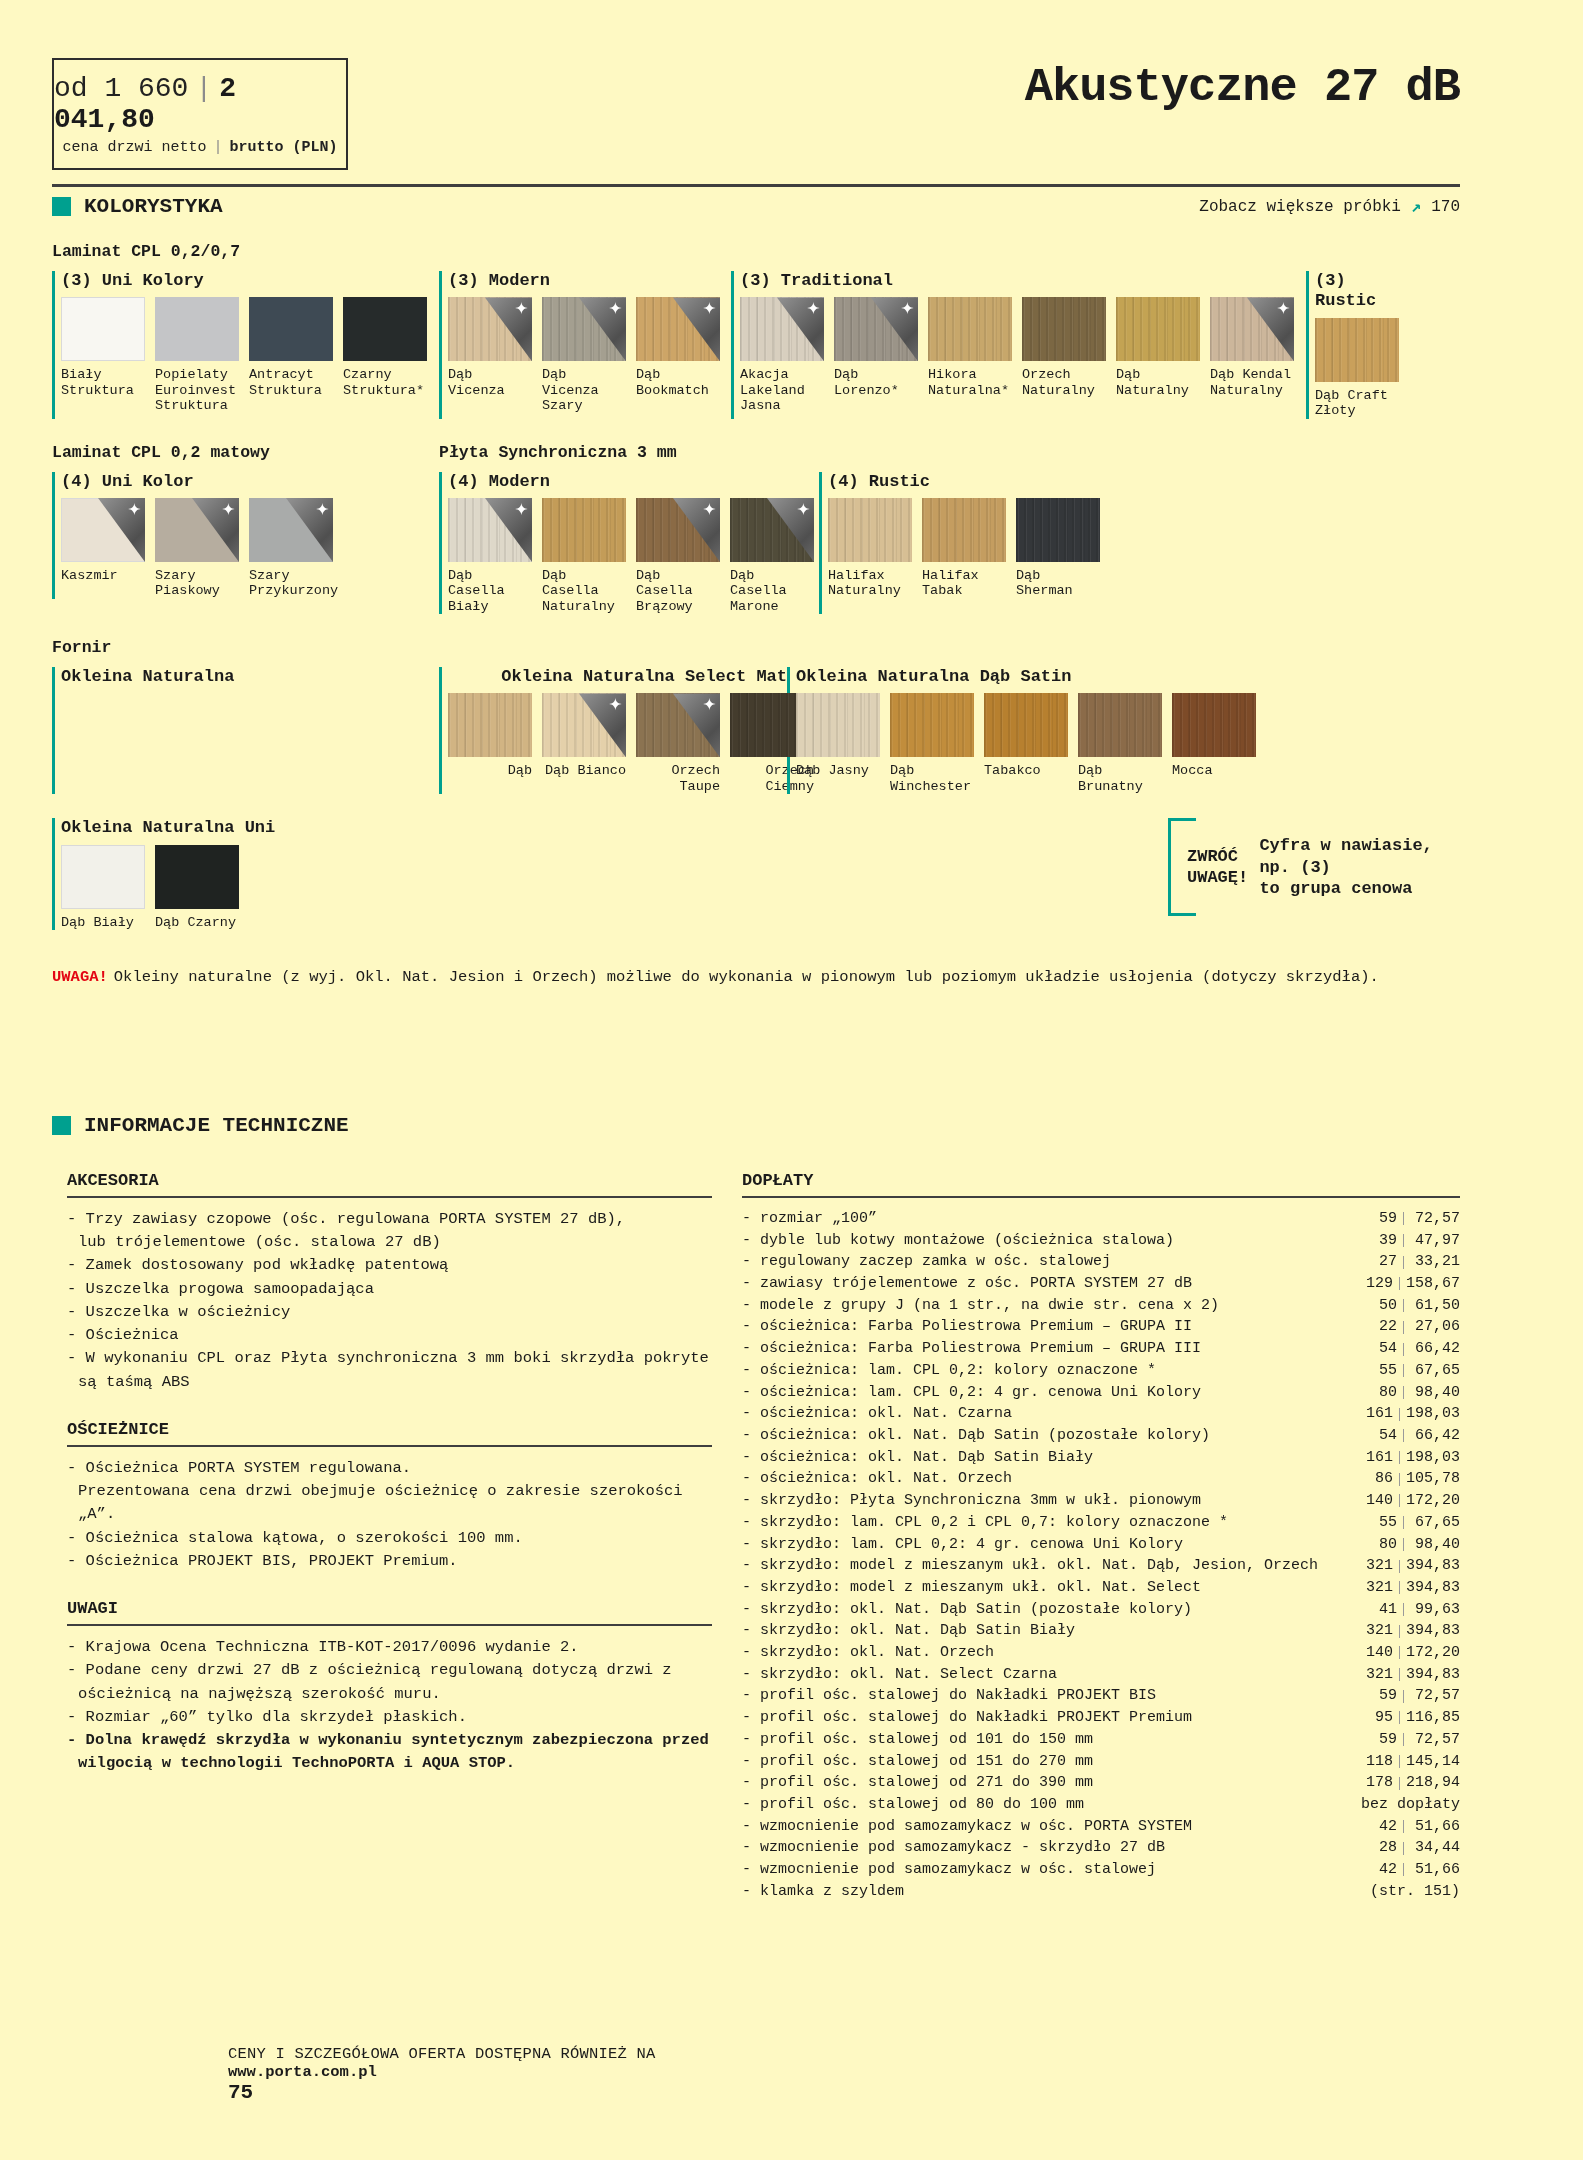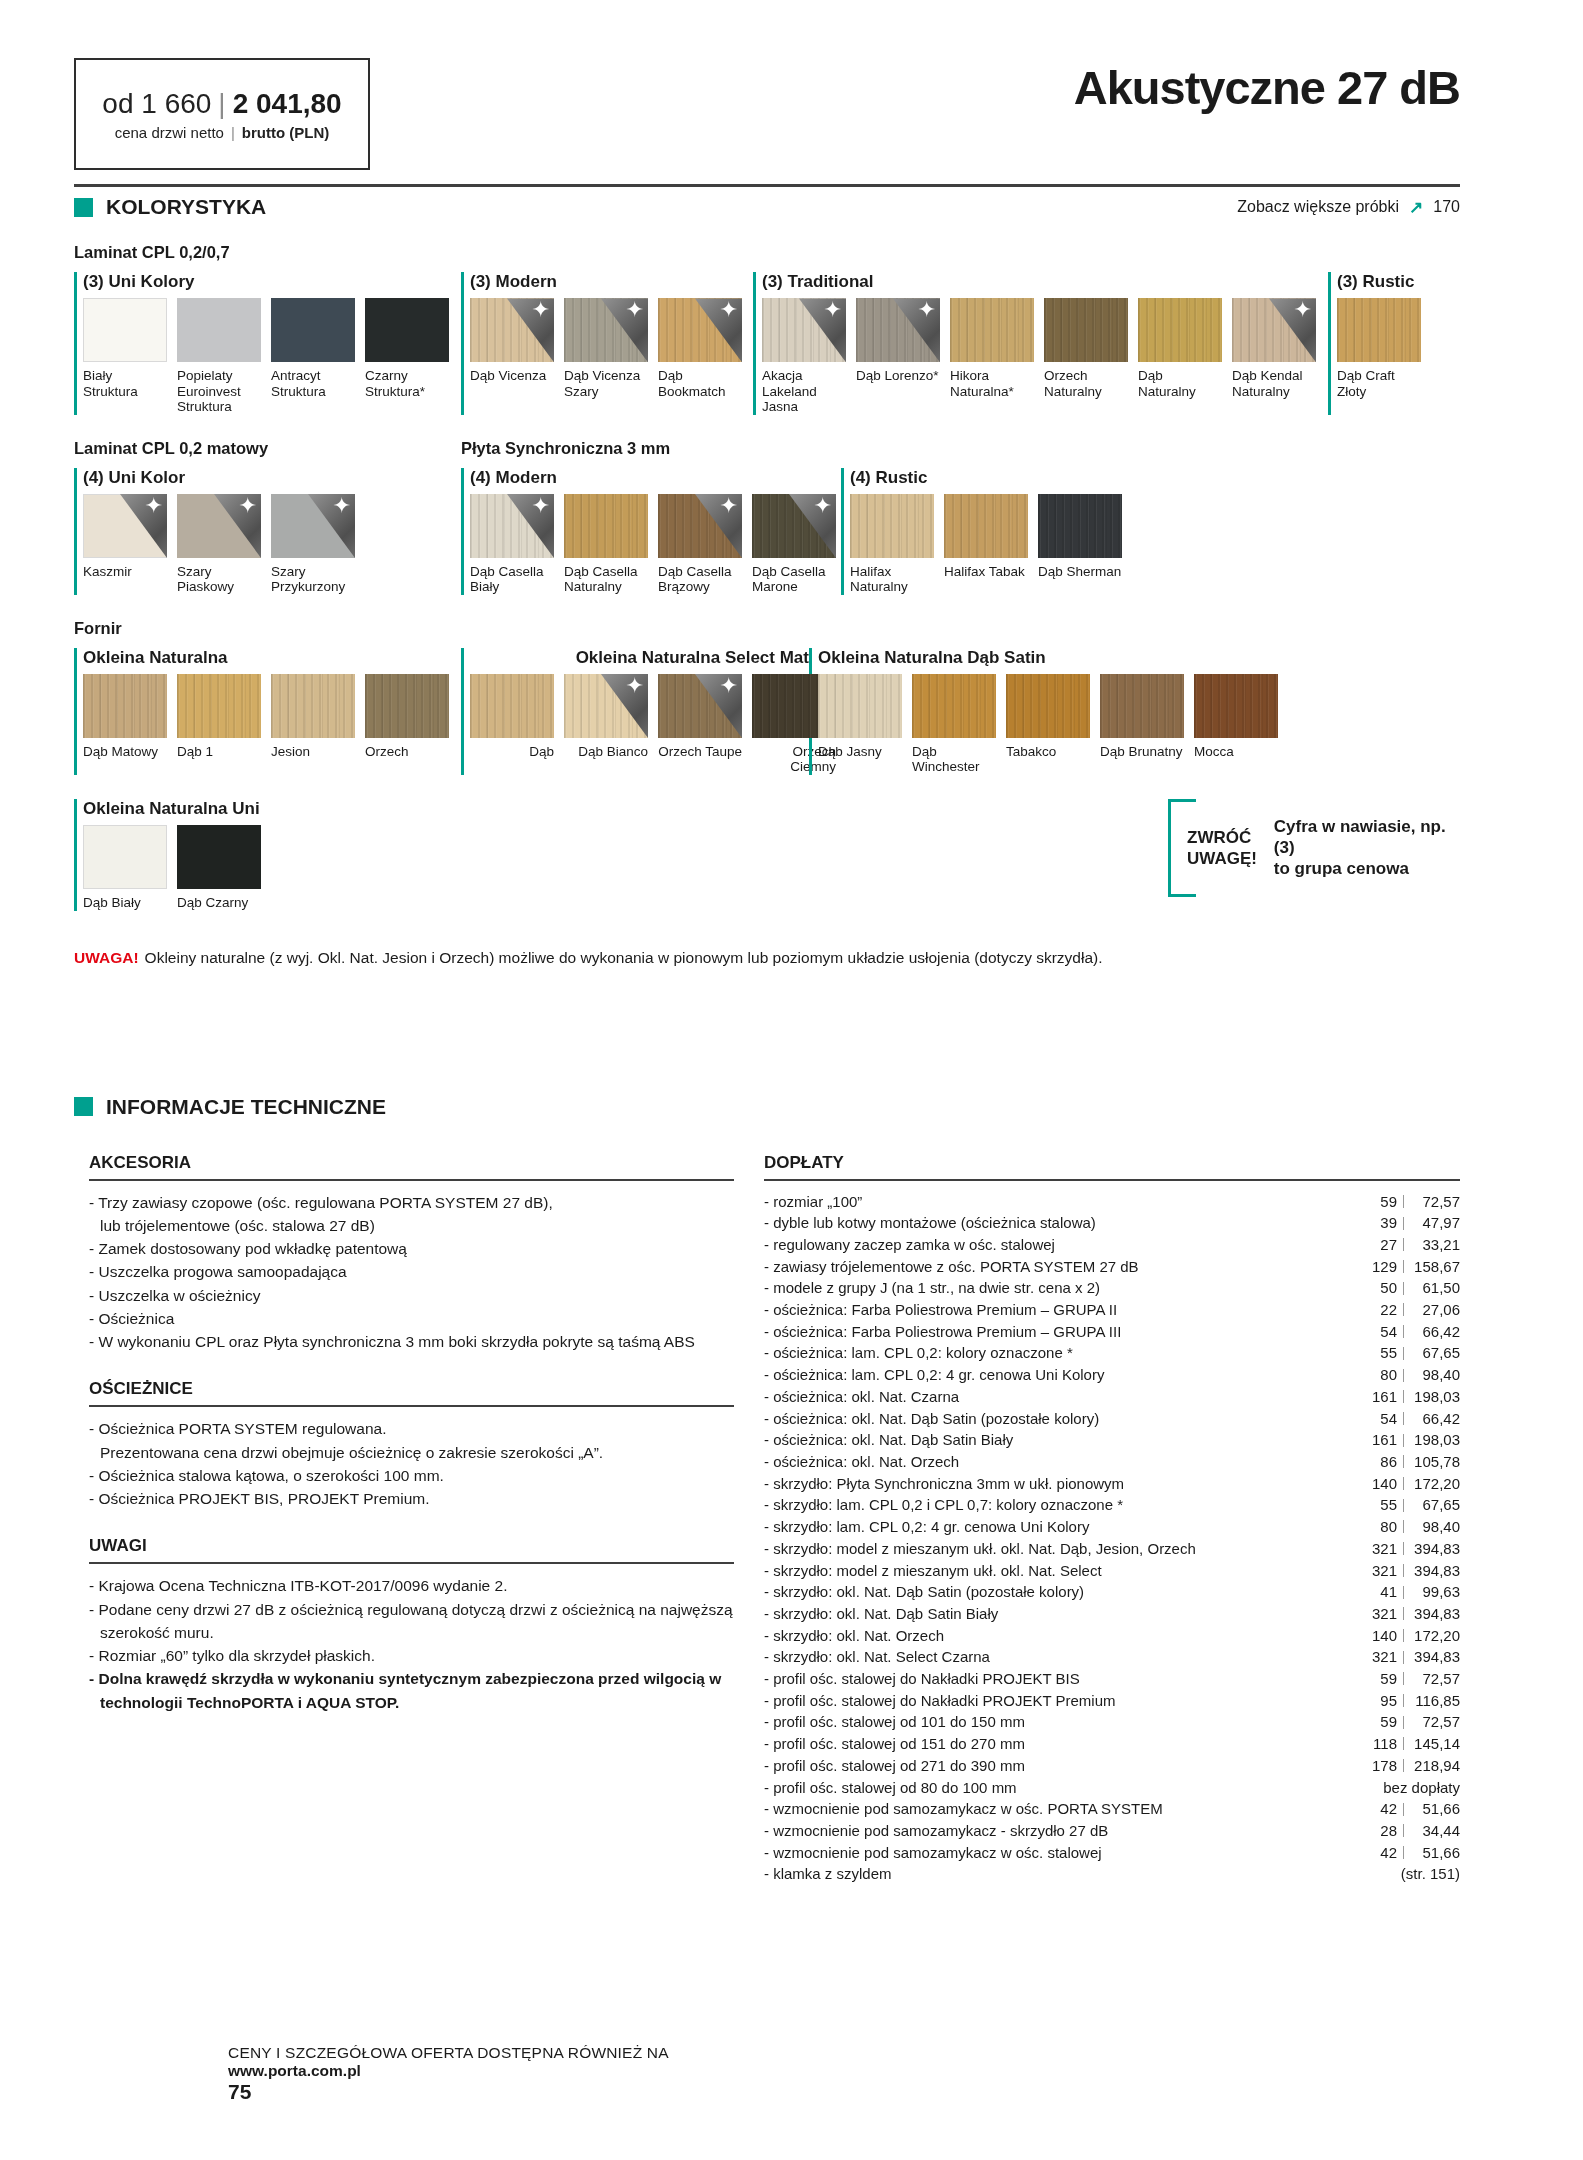--- a/index.html
+++ b/index.html
@@ -1,21 +1,21 @@
 <!DOCTYPE html>
 <html lang="pl" style="--accent: #00A08F; --red: #E30613;"><head>
 <meta charset="utf-8">
 <style>
   :root { --accent:#00A08F; --red:#E30613; --ink:#1b1b1b; --rule:#3f3f3f; }
   * { box-sizing:border-box; }
   html,body { margin:0; padding:0; background:#e8e8e8; }
   .page {
-    position:relative; width:1583px; height:2160px; background:#ffffff;
-    font-family:Liberation Sans, sans-serif; color:var(--ink);
-    padding:58px 123px 0 74px; overflow:hidden;
+    position:relative; width:1583px; height:2160px; background:#fef9c3;
+    font-family:Liberation Mono, monospace; color:var(--ink);
+    padding:58px 123px 0 52px; overflow:hidden;
   }
   
   .hdr { display:flex; justify-content:space-between; align-items:flex-start; }
   .price-box {
     border:2px solid #2e2e2e; width:296px; height:112px;
     display:flex; flex-direction:column; justify-content:center; align-items:center; gap:4px;
   }
   .price-line { font-size:28px; }
   .price-net { font-weight:400; color:#222; }
   .price-sep { color:#8c8c8c; font-weight:300; padding:0 7px; }
@@ -291,38 +291,20 @@
               </div>
             </div>
           </div>
         </div>
         <div class="swatch-row">
           <div class="swatch-block">
             <div class="block-title">Fornir</div>
             <div class="groups">
               <div class="group" style="width: 387px;">
                 <div class="group-name">Okleina Naturalna</div>
-                <div class="cells">
-                  <div class="cell">
-                    <div class="tile grain" style="background-color: rgb(197, 168, 125);"></div>
-                    <div class="swatch-label">Dąb Matowy</div>
-                  </div>
-                  <div class="cell">
-                    <div class="tile grain" style="background-color: rgb(210, 172, 100);"></div>
-                    <div class="swatch-label">Dąb 1</div>
-                  </div>
-                  <div class="cell">
-                    <div class="tile grain" style="background-color: rgb(210, 185, 141);"></div>
-                    <div class="swatch-label">Jesion</div>
-                  </div>
-                  <div class="cell">
-                    <div class="tile grain" style="background-color: rgb(140, 122, 89);"></div>
-                    <div class="swatch-label">Orzech</div>
-                  </div>
-                </div>
               </div>
               <div class="group" style="width: 348px; text-align: right;">
                 <div class="group-name">Okleina Naturalna Select Mat</div>
                 <div class="cells">
                   <div class="cell">
                     <div class="tile grain" style="background-color: rgb(209, 180, 131);"></div>
                     <div class="swatch-label">Dąb</div>
                   </div>
                   <div class="cell">
                     <div class="tile grain sparkle" style="background-color: rgb(228, 208, 170);">

